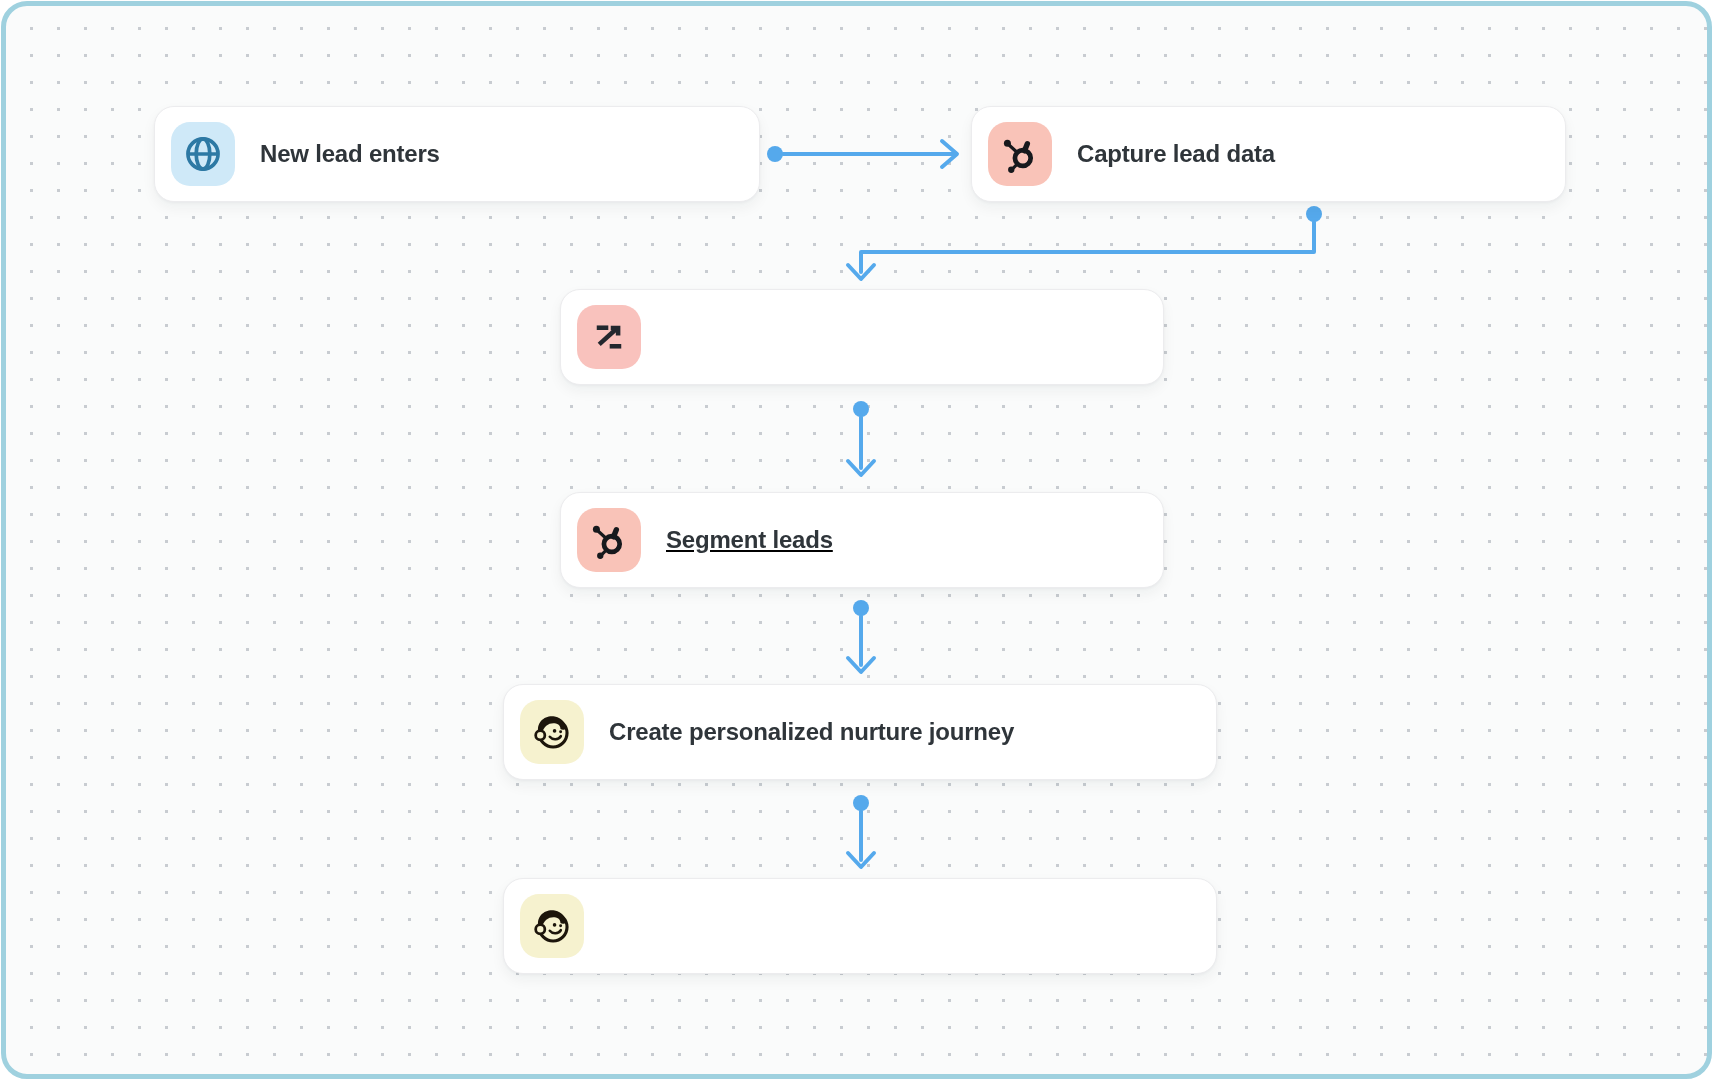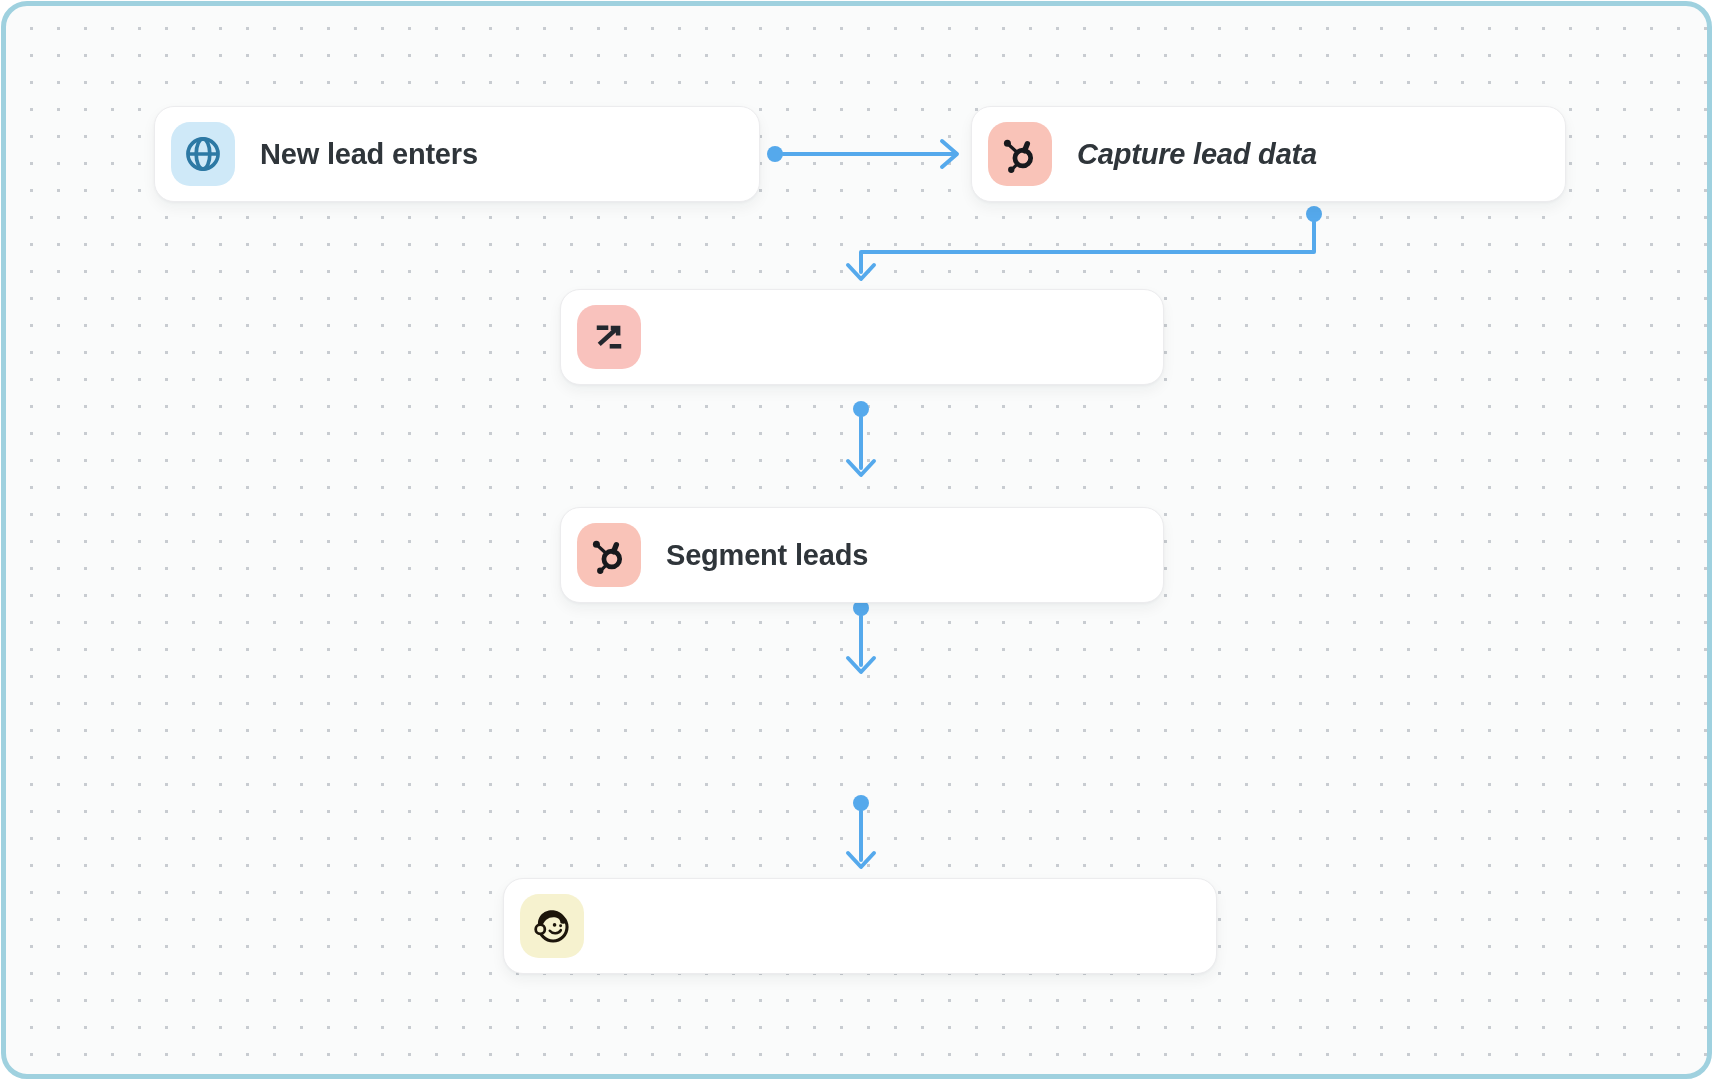--- a/index.html
+++ b/index.html
@@ -56,31 +56,31 @@
     width: 64px;
     height: 64px;
     border-radius: 19px;
     display: flex;
     align-items: center;
     justify-content: center;
     flex: 0 0 auto;
   }
   .badge svg { display: block; }
   .label {
-    font-size: 29px;
+    font-size: 24px;
     font-weight: 700;
     color: #2f353a;
     letter-spacing: -0.2px;
     white-space: nowrap;
   }
   .freddie-face { fill: #f6f2cf; }
   #n1 { left: 148px; top: 100px; width: 606px; }
-  #n2 { left: 965px; top: 100px; width: 595px; font-style: italic; }
+  #n2 { left: 965px; top: 100px; width: 595px; }
   #n3 { left: 554px; top: 283px; width: 604px; }
-  #n4 { left: 554px; top: 501px; width: 604px; }
+  #n4 { left: 554px; top: 486px; width: 604px; text-decoration: underline; }
   #n5 { left: 497px; top: 678px; width: 714px; }
   #n6 { left: 497px; top: 872px; width: 714px; }
 </style>
 </head>
 <body>
 
 <div class="frame">
 
   <svg class="edges-layer" viewBox="0 0 1713 1080" xmlns="http://www.w3.org/2000/svg" style="color: rgb(85, 169, 236);">
     <g>
@@ -157,20 +157,33 @@
         <path d="M14.6 10.2 L16.2 6.2" fill="none" stroke="currentColor" stroke-width="3.1" stroke-linecap="round"></path>
         <path d="M10.6 11.3 L5.9 7" fill="none" stroke="currentColor" stroke-width="1.8" stroke-linecap="round"></path>
         <circle cx="4.8" cy="5.9" r="2" fill="currentColor"></circle>
         <path d="M10.7 17.5 L8 20.2" fill="none" stroke="currentColor" stroke-width="1.8" stroke-linecap="round"></path>
         <circle cx="7" cy="21" r="1.8" fill="currentColor"></circle>
       </svg>
     </div>
     <div class="label">Segment leads</div>
   </div>
 
+  <div class="node" id="n5">
+    <div class="badge" style="background: rgb(246, 242, 207);">
+      <svg width="44" height="44" viewBox="0 0 24 24" style="color: rgb(28, 21, 11);">
+        <circle cx="12.6" cy="12.6" r="7.6" class="freddie-face" stroke="currentColor" stroke-width="1.7"></circle>
+        <path d="M4.6 12.5 C3.2 6.5 8.5 2.6 13.5 3.6 C17.8 4.5 20 8 19 10.6 C18.2 10.9 17.2 10.8 16.6 10.4 C16.8 9 15.6 7.4 13.4 7.2 C10.4 6.9 7.4 8.6 6.6 12.8 Z" fill="currentColor"></path>
+        <circle cx="5.6" cy="13.8" r="2.5" class="freddie-face" stroke="currentColor" stroke-width="1.5"></circle>
+        <circle cx="13.4" cy="11.4" r="1" fill="currentColor"></circle>
+        <circle cx="16.7" cy="11.9" r="0.8" fill="currentColor"></circle>
+        <path d="M10.8 14.6 C12.4 16.6 15.6 16.3 16.8 14.3" fill="none" stroke="currentColor" stroke-width="1.4" stroke-linecap="round"></path>
+      </svg>
+    </div>
+    <div class="label">Create personalized nurture journey</div>
+  </div>
 
   <div class="node" id="n6">
     <div class="badge" style="background: rgb(246, 242, 207);">
       <svg width="44" height="44" viewBox="0 0 24 24" style="color: rgb(28, 21, 11);">
         <circle cx="12.6" cy="12.6" r="7.6" class="freddie-face" stroke="currentColor" stroke-width="1.7"></circle>
         <path d="M4.6 12.5 C3.2 6.5 8.5 2.6 13.5 3.6 C17.8 4.5 20 8 19 10.6 C18.2 10.9 17.2 10.8 16.6 10.4 C16.8 9 15.6 7.4 13.4 7.2 C10.4 6.9 7.4 8.6 6.6 12.8 Z" fill="currentColor"></path>
         <circle cx="5.6" cy="13.8" r="2.5" class="freddie-face" stroke="currentColor" stroke-width="1.5"></circle>
         <circle cx="13.4" cy="11.4" r="1" fill="currentColor"></circle>
         <circle cx="16.7" cy="11.9" r="0.8" fill="currentColor"></circle>
         <path d="M10.8 14.6 C12.4 16.6 15.6 16.3 16.8 14.3" fill="none" stroke="currentColor" stroke-width="1.4" stroke-linecap="round"></path>

